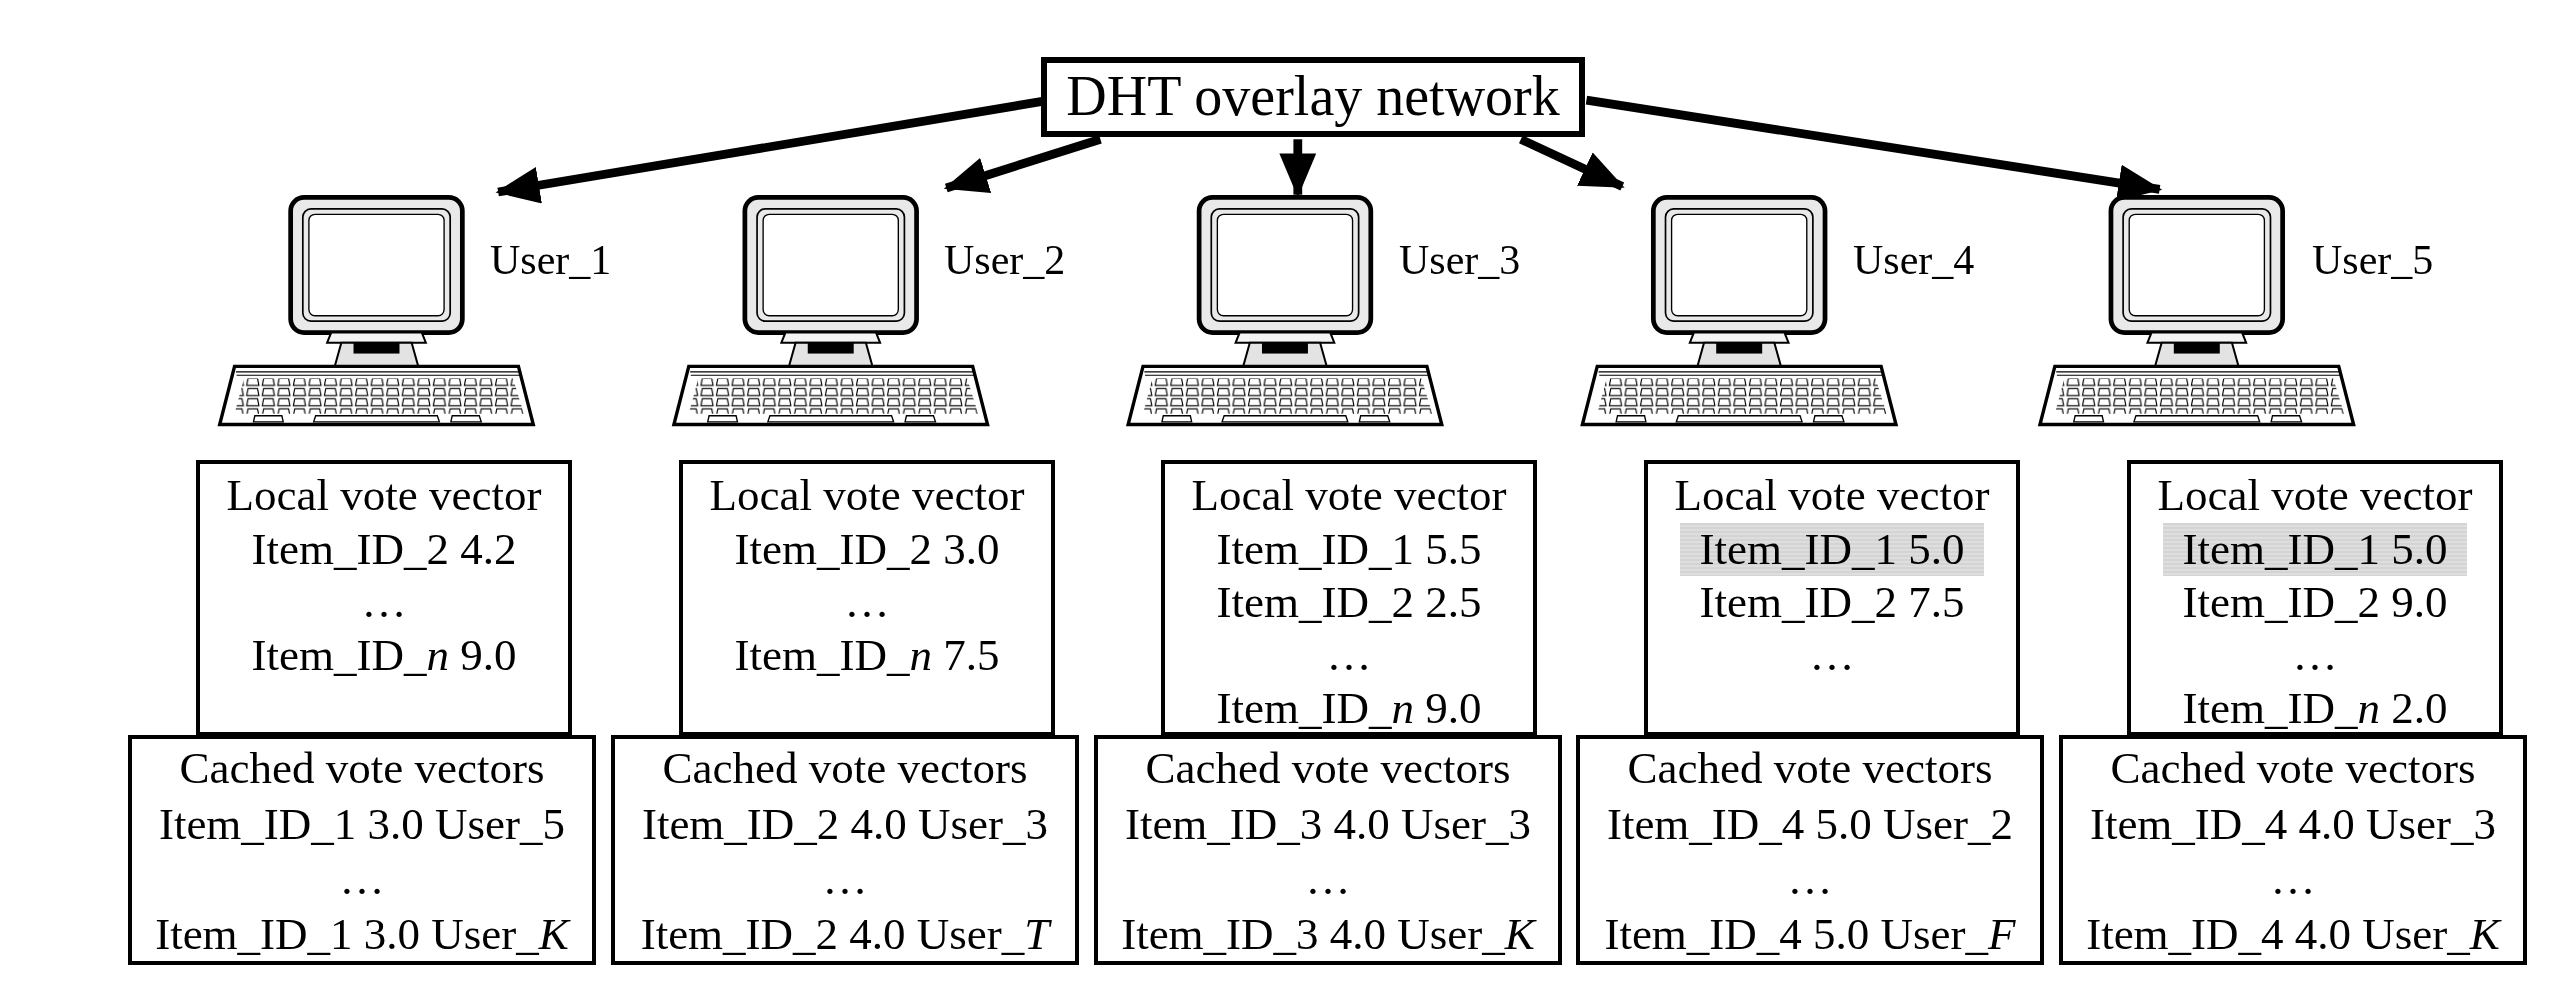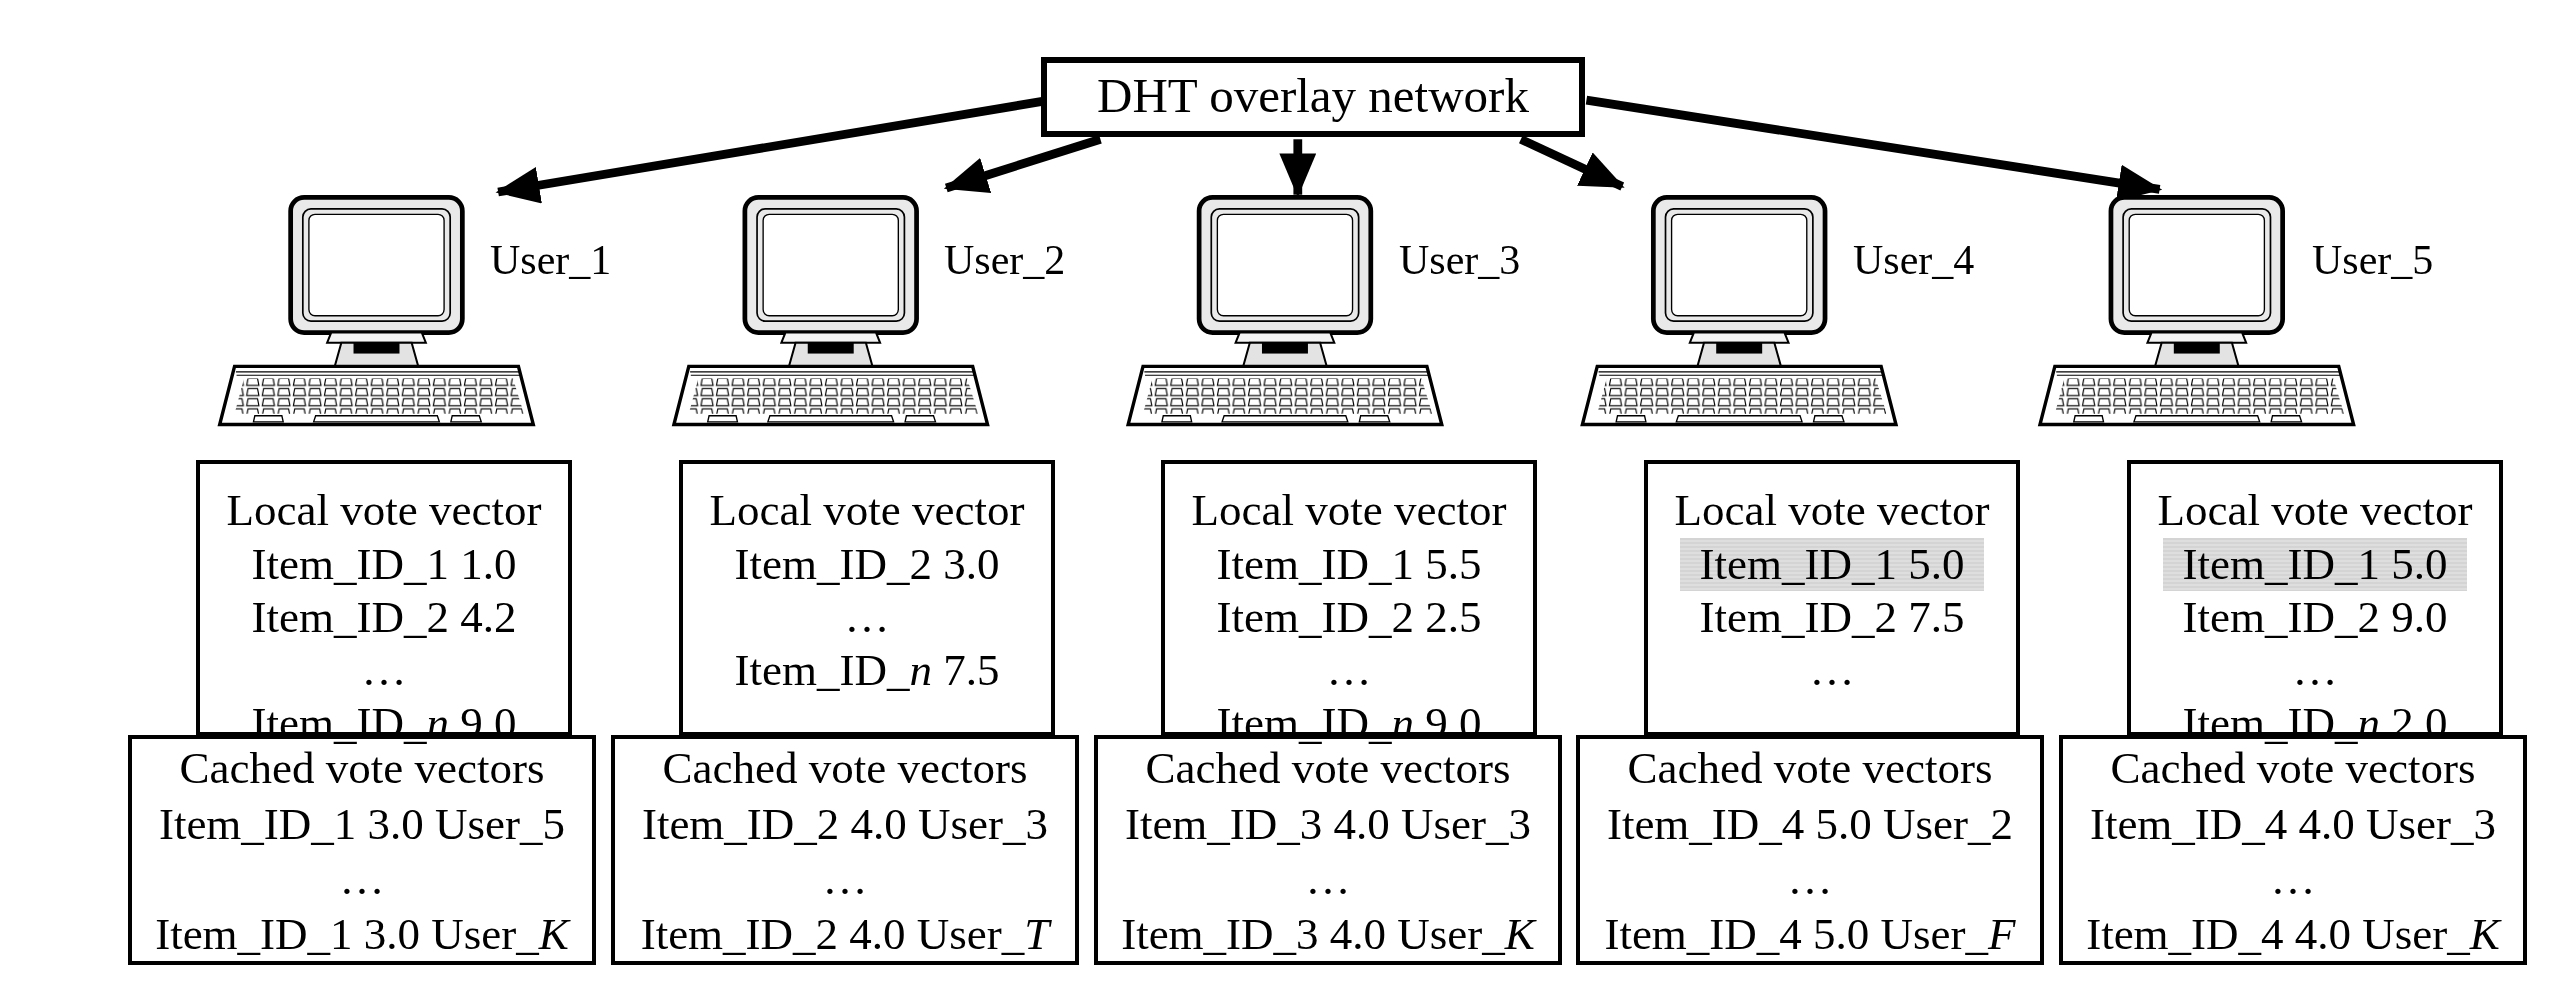--- a/index.html
+++ b/index.html
@@ -11,37 +11,37 @@
     font-family:"Liberation Serif","DejaVu Serif",serif;
     color:#000;
     overflow:hidden;
   }
   .layer{position:absolute;left:0;top:0;z-index:1;}
 
   
   .dht{
     position:absolute;left:1041px;top:57px;width:544px;height:80px;
     border:6px solid #000;box-sizing:border-box;background:#fff;
-    text-align:center;font-size:49px;line-height:66px;z-index:4;
+    text-align:center;font-size:56px;line-height:66px;z-index:4;
     white-space:nowrap;
   }
 
   
   .userlabel{
     position:absolute;top:237px;font-size:42px;line-height:47px;
     white-space:nowrap;z-index:4;
   }
   .lbl-c1{left:490px}.lbl-c2{left:944px}.lbl-c3{left:1399px}.lbl-c4{left:1853px}.lbl-c5{left:2312px}
 
   
   .vbox{
     position:absolute;box-sizing:border-box;background:#fff;
     text-align:center;font-size:45px;white-space:nowrap;
   }
-  .localbox{top:460px;width:376px;height:276px;border:4px solid #000;z-index:3;padding-top:18px;}
+  .localbox{top:460px;width:376px;height:276px;border:4px solid #000;z-index:3;padding-top:3px;}
   .cachedbox{top:735px;width:468px;height:230px;border:4.7px solid #000;z-index:2;padding-top:1.4px;}
   .local-c1{left:196px}.local-c2{left:679px}.local-c3{left:1161px}.local-c4{left:1644px}.local-c5{left:2127px}
   .cached-c1{left:128px}.cached-c2{left:611px}.cached-c3{left:1094px}.cached-c4{left:1576px}.cached-c5{left:2059px}
 
   .localbox .row{line-height:53px;}
   .localbox .title{line-height:56px;}
   .cachedbox .row{line-height:55px;}
   .cachedbox .title{line-height:57px;}
 
   .row-text{display:inline-block;}
@@ -103,21 +103,20 @@
   <div class="dht">DHT overlay network</div>
 
   <div class="userlabel lbl-c1">User_1</div>
   <div class="userlabel lbl-c2">User_2</div>
   <div class="userlabel lbl-c3">User_3</div>
   <div class="userlabel lbl-c4">User_4</div>
   <div class="userlabel lbl-c5">User_5</div>
 
   <div class="vbox localbox local-c1">
     <div class="row title">Local vote vector</div>
-    <div class="row"><span class="row-text"><span>Item_ID_1 1.0</span></span></div>
     <div class="row"><span class="row-text"><span>Item_ID_2 4.2</span></span></div>
     <div class="row"><span class="row-text"><span>…</span></span></div>
     <div class="row"><span class="row-text"><span>Item_ID_</span><i>n</i><span> 9.0</span></span></div>
   </div>
   <div class="vbox localbox local-c2">
     <div class="row title">Local vote vector</div>
     <div class="row"><span class="row-text"><span>Item_ID_2 3.0</span></span></div>
     <div class="row"><span class="row-text"><span>…</span></span></div>
     <div class="row"><span class="row-text"><span>Item_ID_</span><i>n</i><span> 7.5</span></span></div>
   </div>

